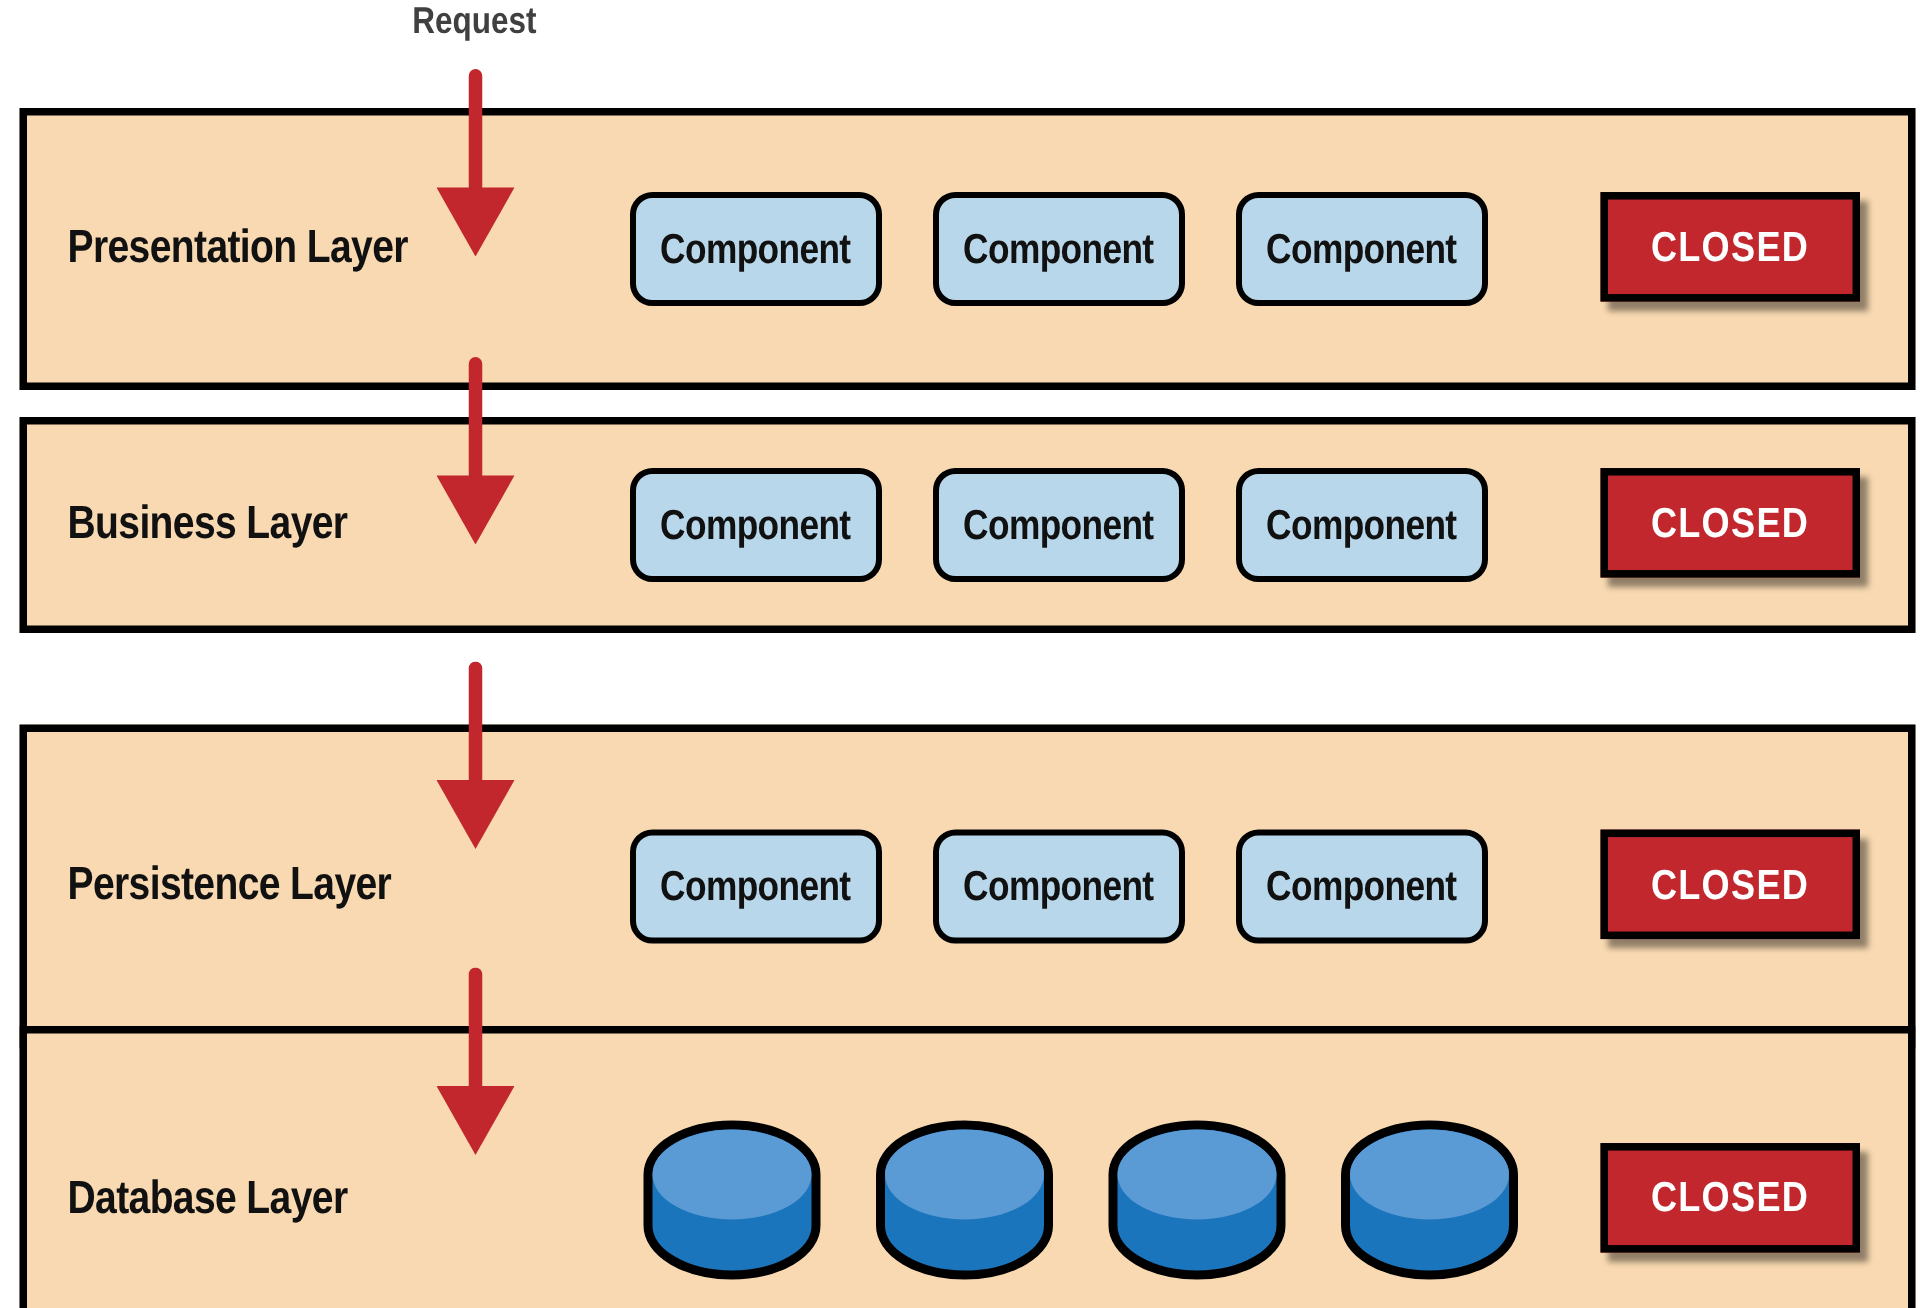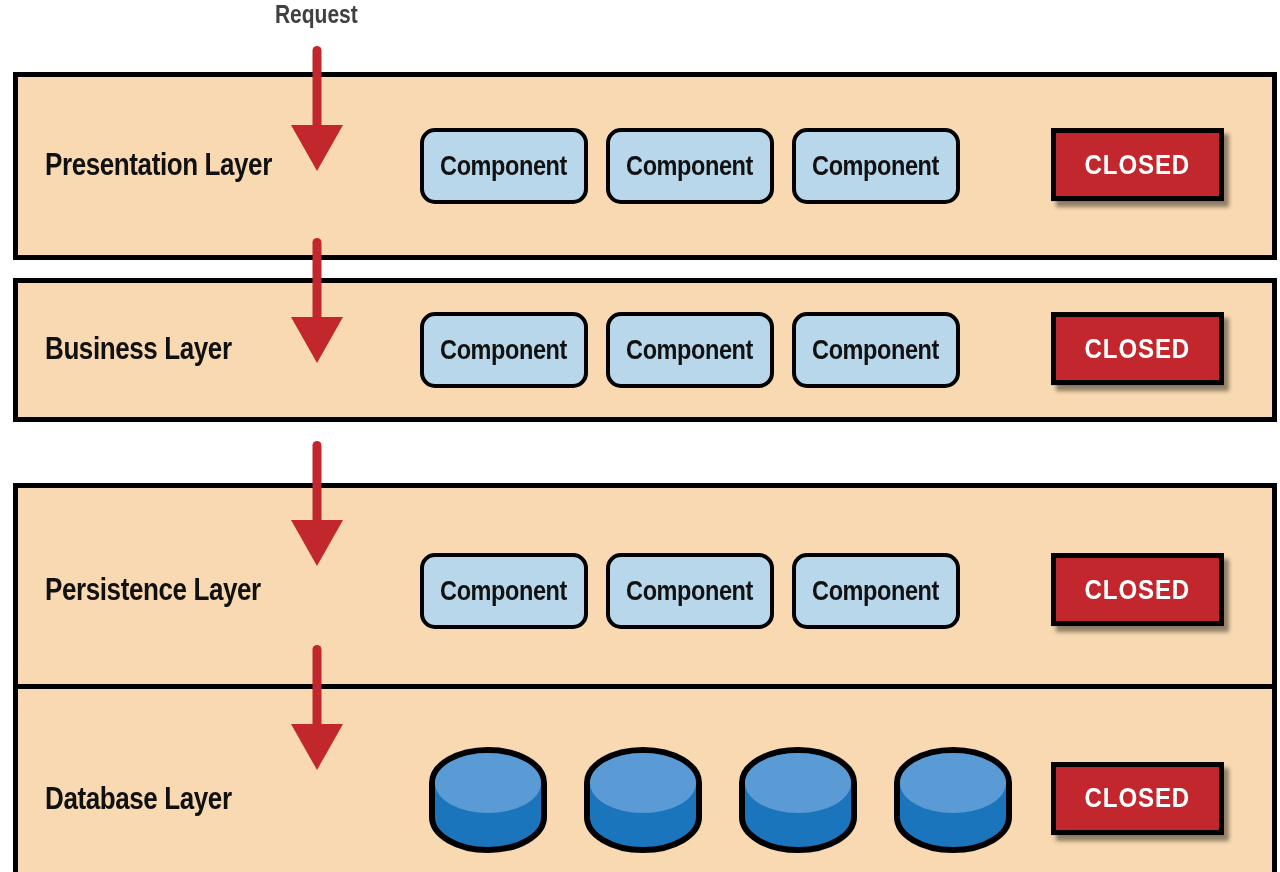--- a/index.html
+++ b/index.html
@@ -41,21 +41,21 @@
   }
 
   
   .component-row {
     position: absolute;
     left: 402px;
     top: 0;
     height: 100%;
     display: flex;
     align-items: center;
-    gap: 18px;
+    gap: 34px;
   }
   .component-box {
     width: 168px;
     height: 76px;
     box-sizing: border-box;
     background: var(--component-fill);
     border: 4px solid var(--outline);
     border-radius: 15px;
     display: flex;
     align-items: center;
@@ -67,21 +67,21 @@
     font-size: 28px;
     font-weight: 700;
     letter-spacing: -0.5px;
     color: #111;
     white-space: nowrap;
   }
 
   
   .closed-badge {
     position: absolute;
-    right: 48px;
+    right: 32px;
     top: 50%;
     transform: translateY(-52%);
     width: 173px;
     height: 73px;
     box-sizing: border-box;
     background: var(--closed-fill);
     border: 5px solid var(--outline);
     box-shadow: 5px 6px 4px rgba(0,0,0,0.42);
     display: flex;
     align-items: center;

